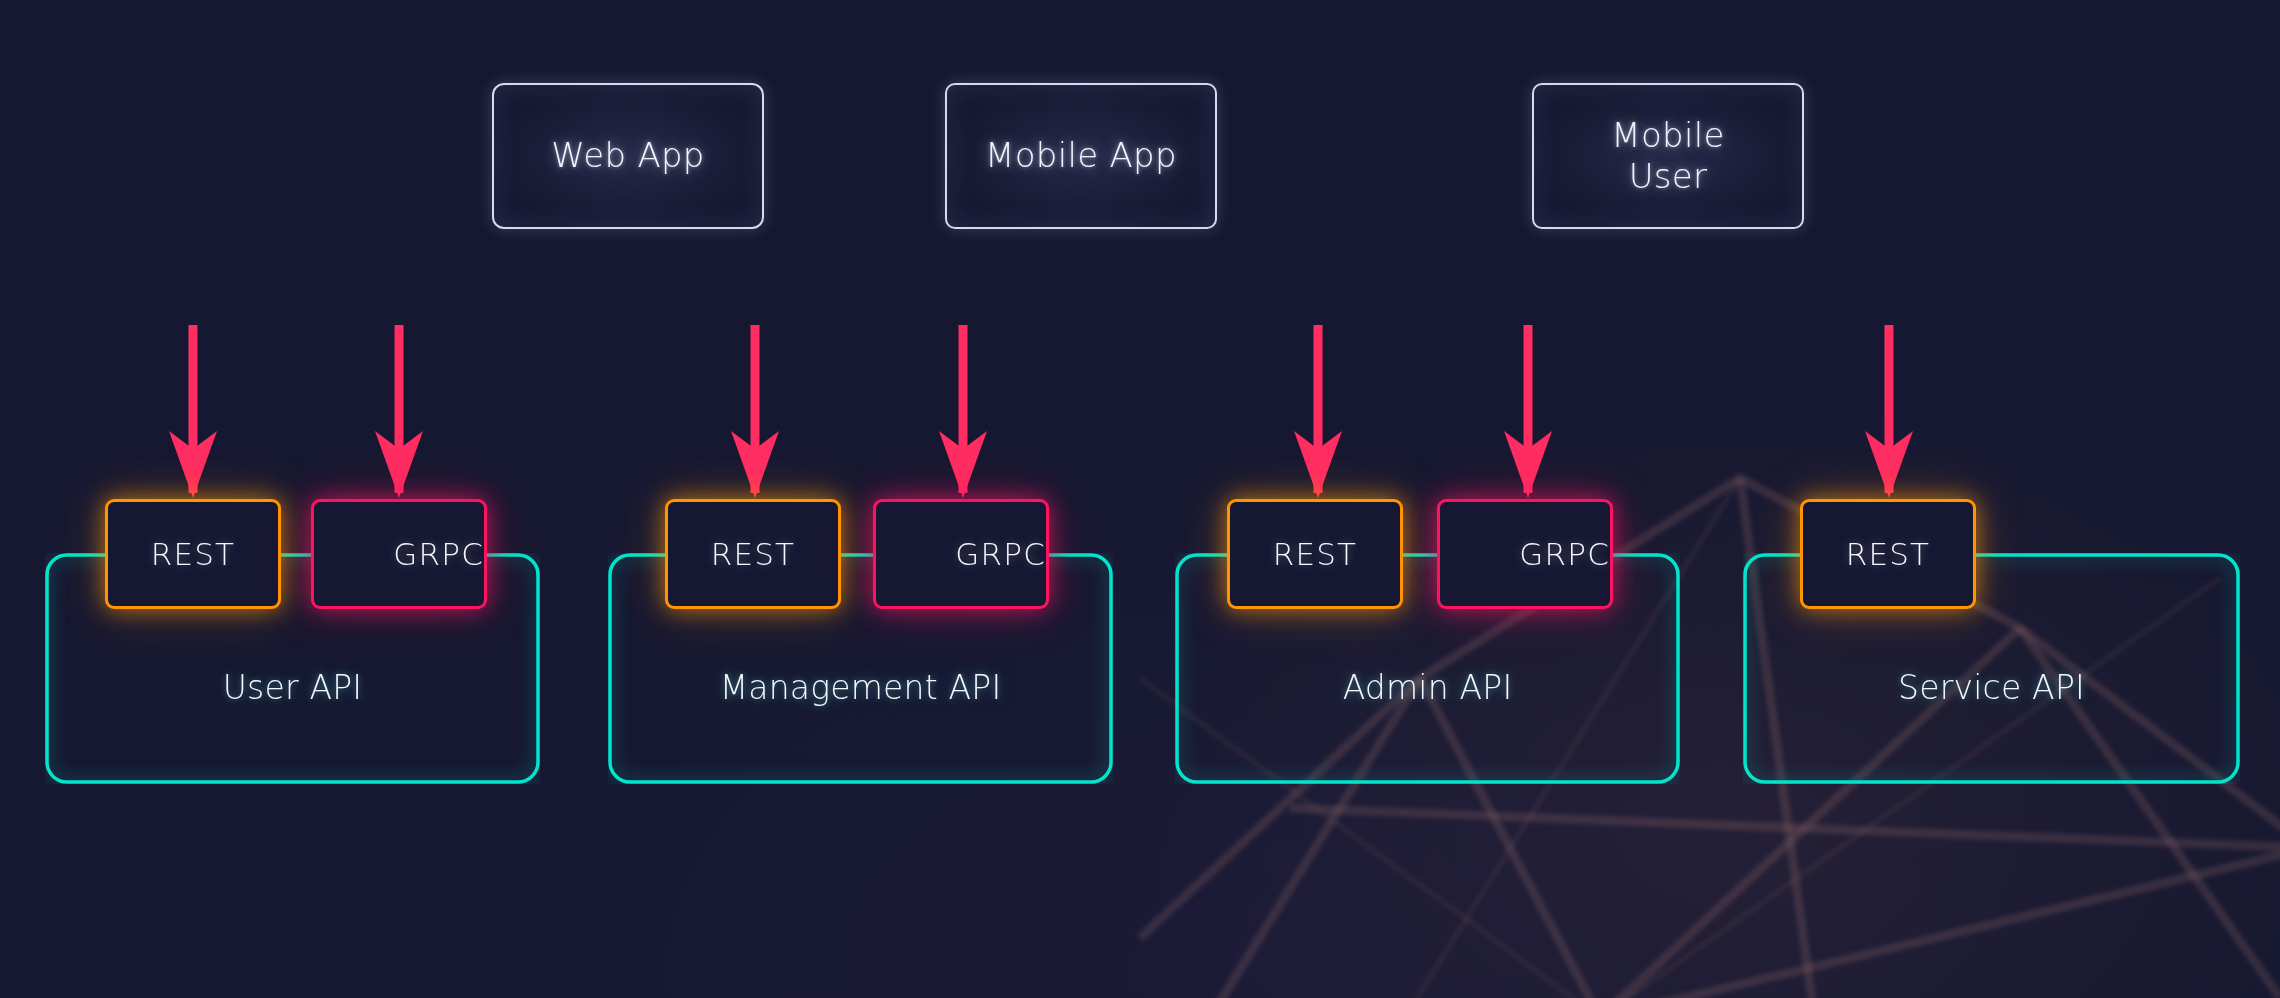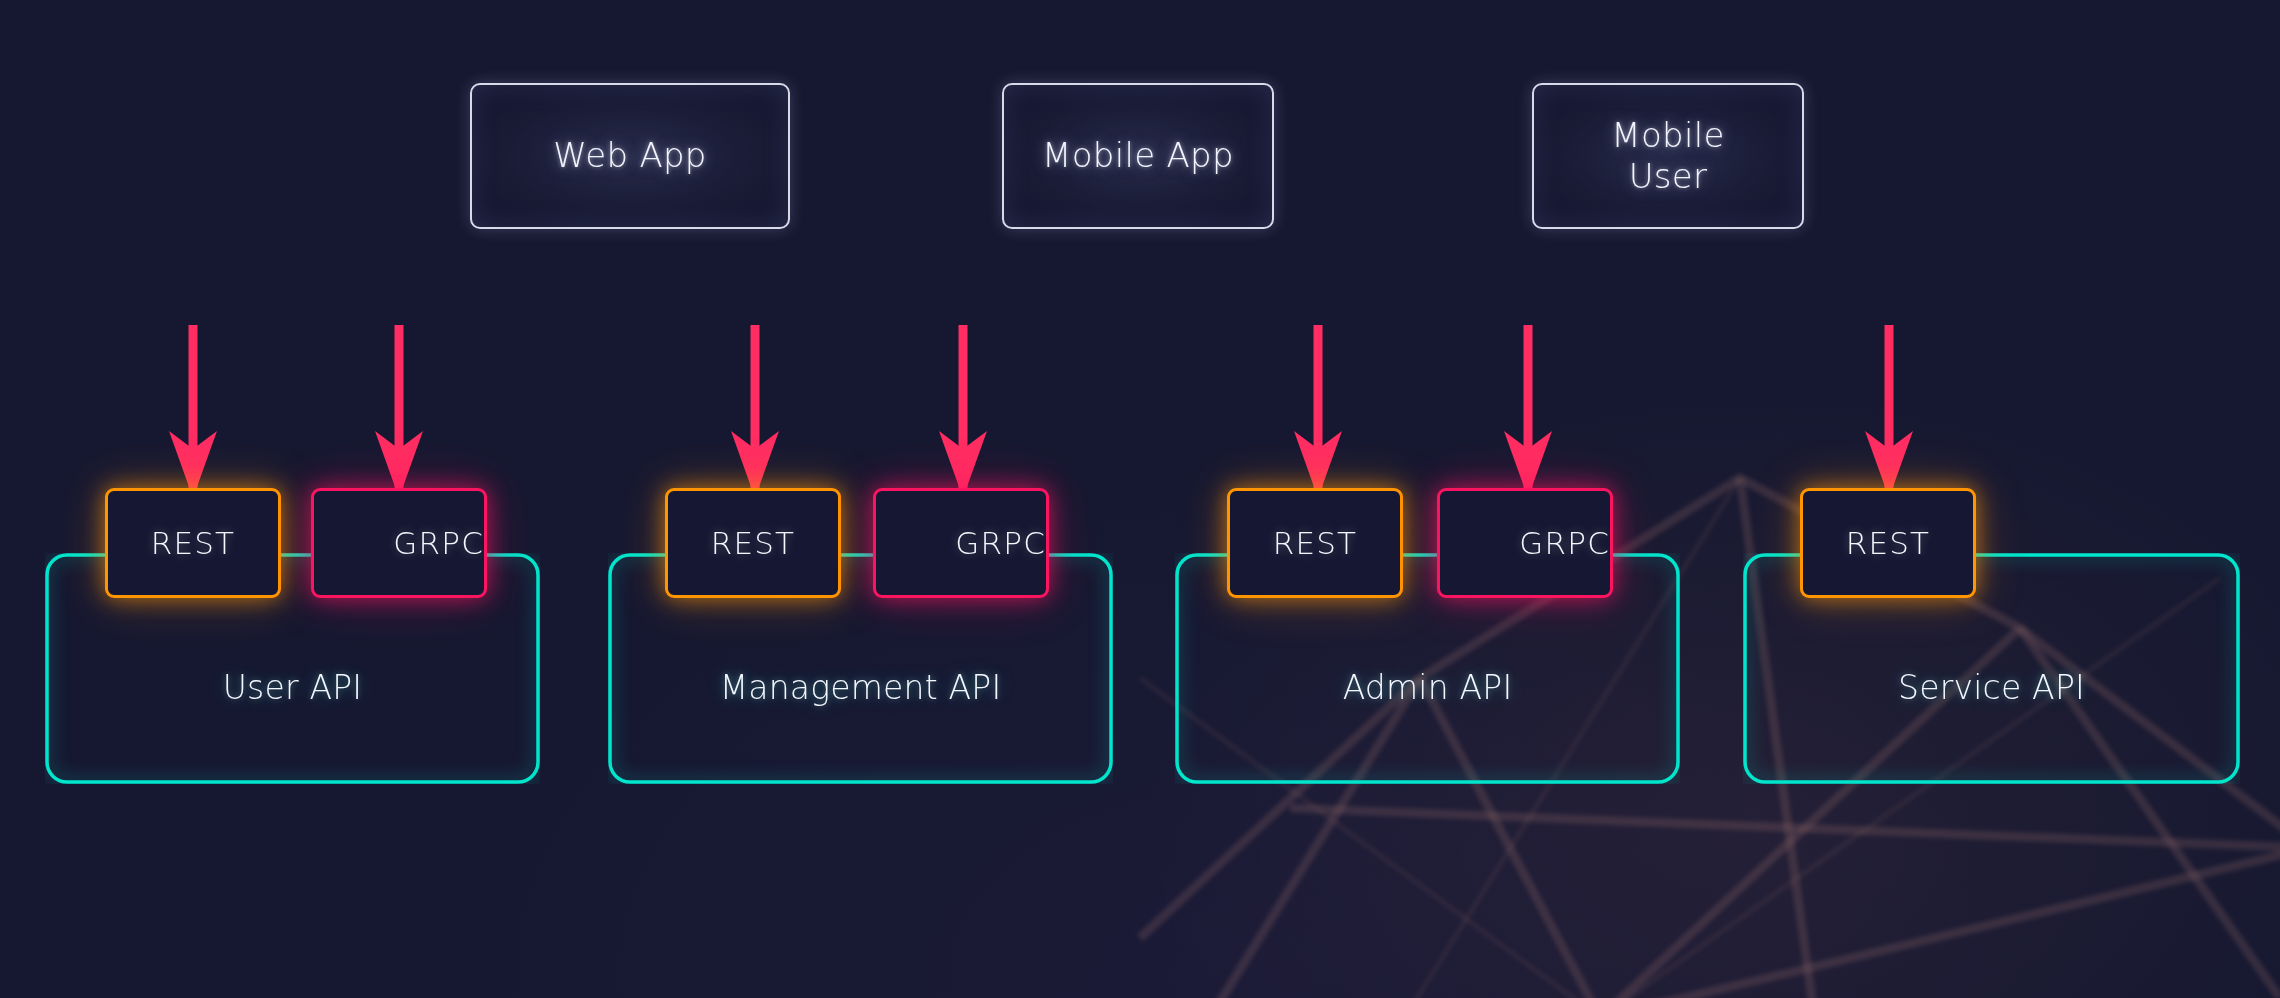--- a/index.html
+++ b/index.html
@@ -92,20 +92,21 @@
   
   .proto {
     position: absolute;
     box-sizing: border-box;
     border-radius: 9px;
     background: #161833;
     display: flex;
     align-items: center;
     justify-content: center;
     z-index: 6;
+    margin-top: 11px;
   }
   .proto-label {
     color: #f6f8ff;
     font-family: "DejaVu Sans", sans-serif;
     font-weight: 300;
     font-size: 31px;
     letter-spacing: 1.2px;
     text-shadow: 0 0 10px rgba(255,255,255,0.35);
   }
   .proto.rest {
@@ -139,25 +140,25 @@
       <path d="M 620 100 L 700 680"></path>
       <path d="M 900 250 L 1190 470"></path>
       <path d="M 480 640 L 1190 470"></path>
     </g>
     <g stroke="#E4A08A" stroke-opacity="0.16" fill="none" stroke-width="5">
       <path d="M 20 300 L 480 640 L 1100 200"></path>
       <path d="M 260 680 L 620 100"></path>
     </g>
   </svg>
 
-  <div class="client-box" style="left:470px; top:83px; width:320px; height:146px;">
+  <div class="client-box" style="left:492px; top:83px; width:272px; height:146px;border-radius:12px;">
     <span class="client-label">Web App</span>
   </div>
 
-  <div class="client-box" style="left:1002px; top:83px; width:272px; height:146px;">
+  <div class="client-box" style="left:945px; top:83px; width:272px; height:146px;">
     <span class="client-label">Mobile App</span>
   </div>
 
   <div class="client-box" style="left:1532px; top:83px; width:272px; height:146px;">
     <span class="client-label">Mobile
 User</span>
   </div>
 
   <svg class="arrow" style="left:163px; top:325px; width:60px; height:175px;" viewBox="0 0 60 175">
     <path d="M 30 0 L 30 168" stroke="#FF2D62" stroke-width="9" fill="none"></path>

